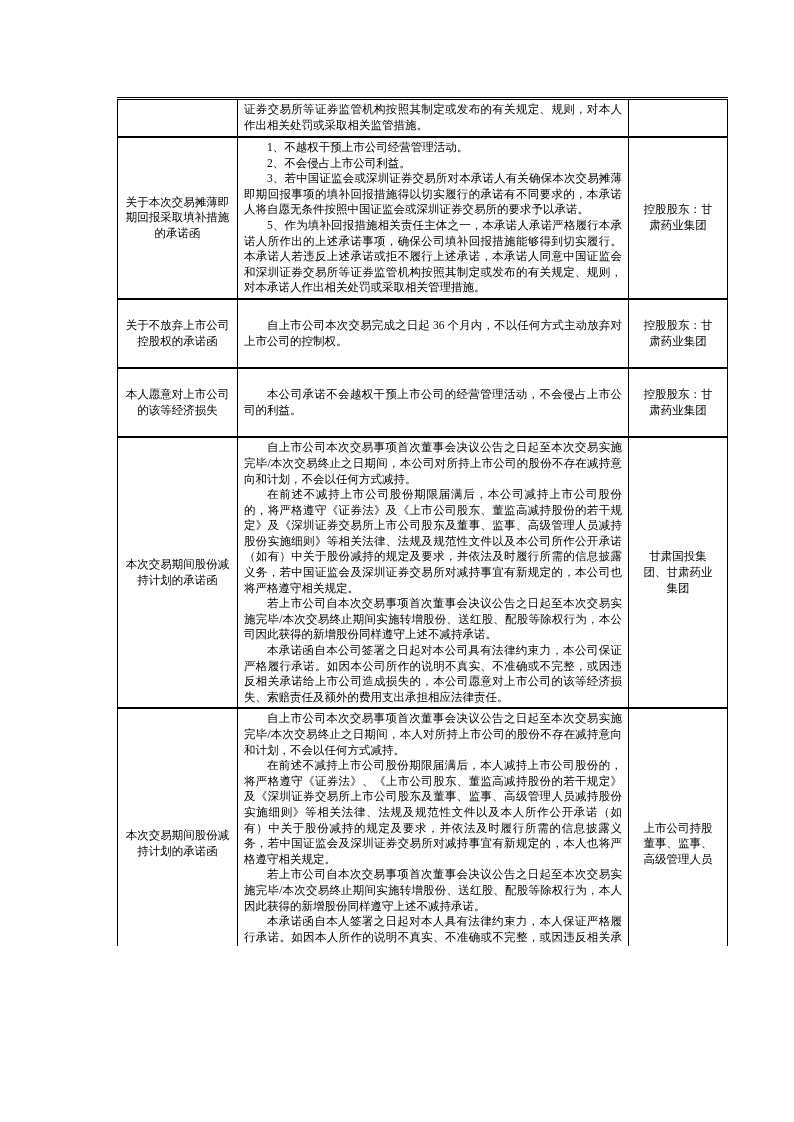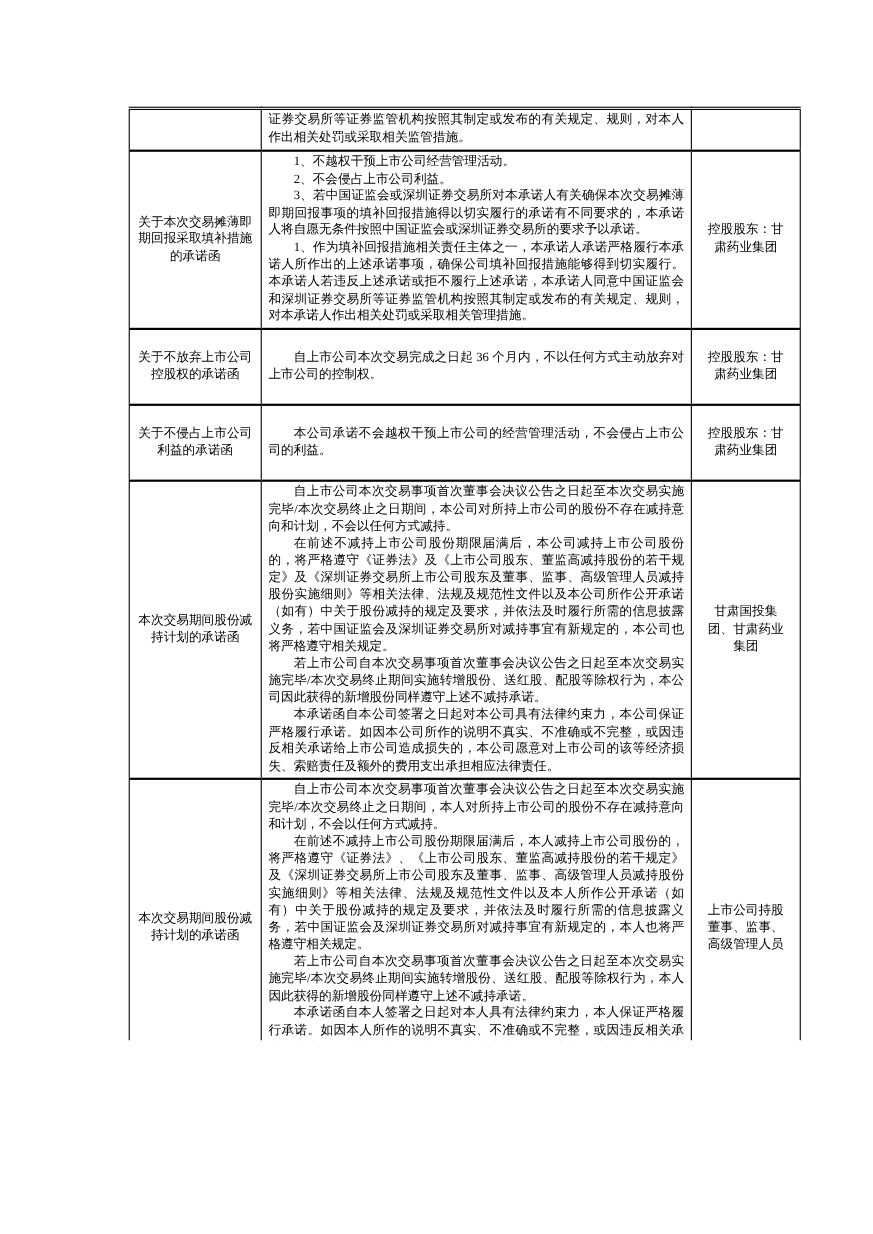--- a/index.html
+++ b/index.html
@@ -87,33 +87,33 @@
             <p class="no-indent">证券交易所等证券监管机构按照其制定或发布的有关规定、规则，对本人作出相关处罚或采取相关监管措施。</p>
           </td>
           <td class="party-cell"></td>
         </tr>
         <tr>
           <td class="item-cell">关于本次交易摊薄即期回报采取填补措施的承诺函</td>
           <td class="content-cell">
             <p>1、不越权干预上市公司经营管理活动。</p>
             <p>2、不会侵占上市公司利益。</p>
             <p>3、若中国证监会或深圳证券交易所对本承诺人有关确保本次交易摊薄即期回报事项的填补回报措施得以切实履行的承诺有不同要求的，本承诺人将自愿无条件按照中国证监会或深圳证券交易所的要求予以承诺。</p>
-            <p>1、作为填补回报措施相关责任主体之一，本承诺人承诺严格履行本承诺人所作出的上述承诺事项，确保公司填补回报措施能够得到切实履行。本承诺人若违反上述承诺或拒不履行上述承诺，本承诺人同意中国证监会和深圳证券交易所等证券监管机构按照其制定或发布的有关规定、规则，对本承诺人作出相关处罚或采取相关管理措施。</p>
+            <p>5、作为填补回报措施相关责任主体之一，本承诺人承诺严格履行本承诺人所作出的上述承诺事项，确保公司填补回报措施能够得到切实履行。本承诺人若违反上述承诺或拒不履行上述承诺，本承诺人同意中国证监会和深圳证券交易所等证券监管机构按照其制定或发布的有关规定、规则，对本承诺人作出相关处罚或采取相关管理措施。</p>
           </td>
           <td class="party-cell">控股股东：甘肃药业集团</td>
         </tr>
         <tr>
           <td class="item-cell">关于不放弃上市公司控股权的承诺函</td>
           <td class="content-cell">
             <p>自上市公司本次交易完成之日起 36 个月内，不以任何方式主动放弃对上市公司的控制权。</p>
           </td>
           <td class="party-cell">控股股东：甘肃药业集团</td>
         </tr>
         <tr>
-          <td class="item-cell">关于不侵占上市公司利益的承诺函</td>
+          <td class="item-cell">本人愿意对上市公司的该等经济损失</td>
           <td class="content-cell">
             <p>本公司承诺不会越权干预上市公司的经营管理活动，不会侵占上市公司的利益。</p>
           </td>
           <td class="party-cell">控股股东：甘肃药业集团</td>
         </tr>
         <tr>
           <td class="item-cell">本次交易期间股份减持计划的承诺函</td>
           <td class="content-cell">
             <p>自上市公司本次交易事项首次董事会决议公告之日起至本次交易实施完毕/本次交易终止之日期间，本公司对所持上市公司的股份不存在减持意向和计划，不会以任何方式减持。</p>
             <p>在前述不减持上市公司股份期限届满后，本公司减持上市公司股份的，将严格遵守《证券法》及《上市公司股东、董监高减持股份的若干规定》及《深圳证券交易所上市公司股东及董事、监事、高级管理人员减持股份实施细则》等相关法律、法规及规范性文件以及本公司所作公开承诺（如有）中关于股份减持的规定及要求，并依法及时履行所需的信息披露义务，若中国证监会及深圳证券交易所对减持事宜有新规定的，本公司也将严格遵守相关规定。</p>

